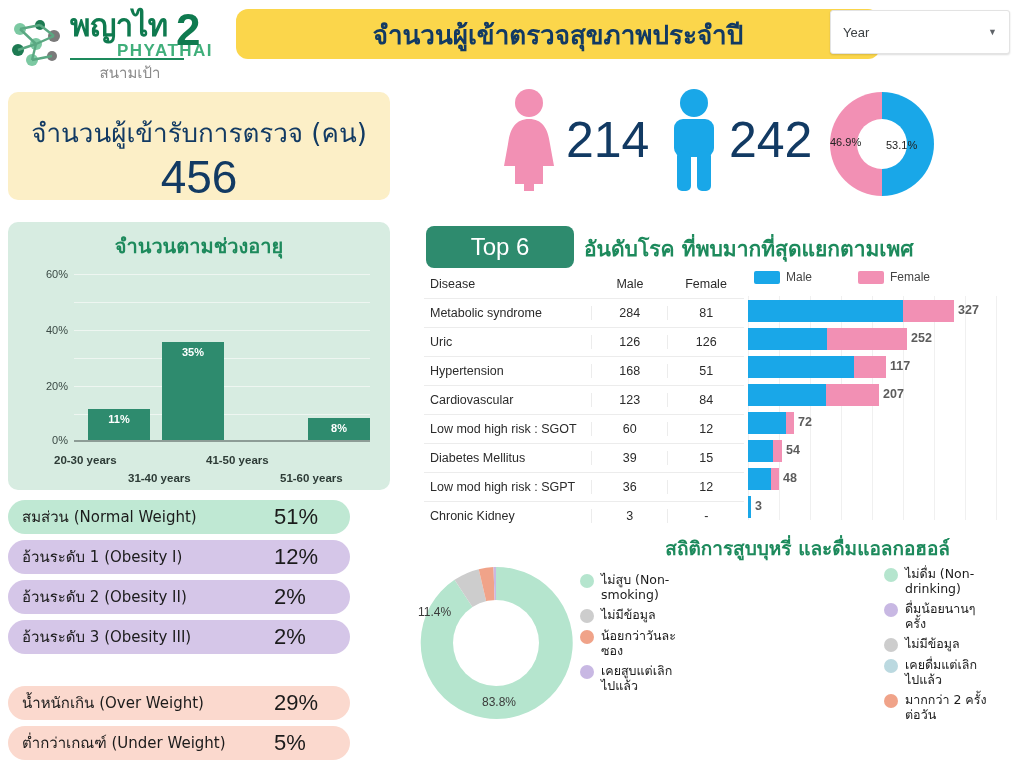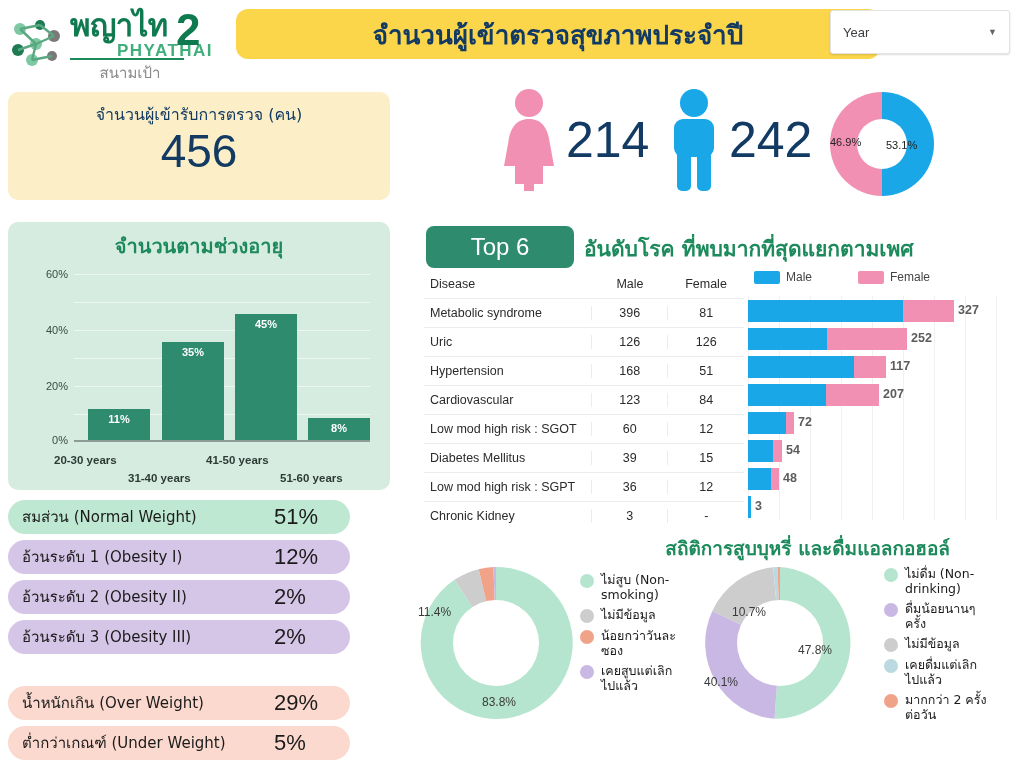--- a/index.html
+++ b/index.html
@@ -36,21 +36,21 @@
     display:flex;align-items:center;padding:8px 12px;box-sizing:border-box;
   }
   .year-select .lbl{font-size:13px;color:#3c4043;flex:1;}
   .year-select .caret{color:#5f6368;font-size:9px;}
 
   
   .kpi-card{
     position:absolute;left:8px;top:92px;width:382px;height:108px;
     background:#FCEFC7;border-radius:10px;text-align:center;
   }
-  .kpi-card .kt{font-family:"DejaVu Sans",sans-serif;font-size:16px;color:#123a63;margin-top:10px;}
+  .kpi-card .kt{font-family:"DejaVu Sans",sans-serif;font-size:26px;color:#123a63;margin-top:20px;}
   .kpi-card .kv{font-family:"Liberation Sans",sans-serif;font-size:46px;color:#123a63;line-height:1.05;}
 
   
   .gender-row{position:absolute;left:470px;top:88px;width:360px;height:112px;}
   .g-item{position:absolute;top:0;display:flex;align-items:center;}
   .g-num{font-family:"Liberation Sans",sans-serif;font-size:50px;color:#123a63;margin-left:6px;line-height:1;}
 
   .gender-donut{position:absolute;left:826px;top:88px;width:116px;height:112px;}
   .donut-lab{position:absolute;font-family:"Liberation Sans",sans-serif;font-size:11px;color:#222;}
 
@@ -204,23 +204,20 @@
       <div class="ylab" style="top:50px;">40%</div>
       <div class="ylab" style="top:106px;">20%</div>
       <div class="ylab" style="top:160px;">0%</div>
 
       <div class="bar" style="left:14px;width:62px;height:31px;">
         <span class="bv">11%</span>
       </div>
       <div class="bar" style="left:88px;width:62px;height:98px;">
         <span class="bv">35%</span>
       </div>
-      <div class="bar" style="left:161px;width:62px;height:126px;">
-        <span class="bv">45%</span>
-      </div>
       <div class="bar" style="left:234px;width:62px;height:22px;">
         <span class="bv">8%</span>
       </div>
     </div>
     <div class="xlab" style="left:46px;top:232px;">20-30 years</div>
     <div class="xlab" style="left:120px;top:250px;">31-40 years</div>
     <div class="xlab" style="left:198px;top:232px;">41-50 years</div>
     <div class="xlab" style="left:272px;top:250px;">51-60 years</div>
   </div>
 
@@ -257,21 +254,21 @@
   <div class="top6-title">อันดับโรค ที่พบมากที่สุดแยกตามเพศ</div>
 
   <div class="table-area">
     <div class="t-head">
       <div class="c-disease">Disease</div>
       <div class="c-male">Male</div>
       <div class="c-female">Female</div>
     </div>
     <div class="t-row">
       <div class="c-disease">Metabolic syndrome</div>
-      <div class="c-male">396</div>
+      <div class="c-male">284</div>
       <div class="c-female">81</div>
     </div>
     <div class="t-row">
       <div class="c-disease">Uric</div>
       <div class="c-male">126</div>
       <div class="c-female">126</div>
     </div>
     <div class="t-row">
       <div class="c-disease">Hypertension</div>
       <div class="c-male">168</div>
@@ -395,38 +392,20 @@
     <div class="lg-item">
       <div class="lg-dot" style="background:#F0A389;"></div>
       <div class="lg-text">น้อยกว่าวันละซอง</div>
     </div>
     <div class="lg-item">
       <div class="lg-dot" style="background:#C8B8E3;"></div>
       <div class="lg-text">เคยสูบแต่เลิกไปแล้ว</div>
     </div>
   </div>
 
-  <div class="donut-box" style="left:700px;top:563px;width:160px;height:160px;">
-    <svg width="160" height="160" viewBox="0 0 160 160">
-
-      <path d="M80 80 L80 4 A76 76 0 0 1 74.5 155.8 Z" fill="#B5E5CE"></path>
-
-      <path d="M80 80 L74.5 155.8 A76 76 0 0 1 12.3 48.0 Z" fill="#C8B8E3"></path>
-
-      <path d="M80 80 L12.3 48.0 A76 76 0 0 1 73.2 4.3 Z" fill="#CDCDCD"></path>
-
-      <path d="M80 80 L73.2 4.3 A76 76 0 0 1 77.6 4.05 Z" fill="#BBD9E0"></path>
-
-      <path d="M80 80 L77.6 4.05 A76 76 0 0 1 80 4 Z" fill="#F0A389"></path>
-      <circle cx="80" cy="80" r="43" fill="#ffffff"></circle>
-    </svg>
-    <div class="dlab" style="left:32px;top:42px;">10.7%</div>
-    <div class="dlab" style="left:98px;top:80px;">47.8%</div>
-    <div class="dlab" style="left:4px;top:112px;">40.1%</div>
-  </div>
 
   <div class="lg-list" style="left:884px;top:566px;width:104px;">
     <div class="lg-item">
       <div class="lg-dot" style="background:#B5E5CE;"></div>
       <div class="lg-text">ไม่ดื่ม (Non-drinking)</div>
     </div>
     <div class="lg-item">
       <div class="lg-dot" style="background:#C8B8E3;"></div>
       <div class="lg-text">ดื่มน้อยนานๆ ครั้ง</div>
     </div>

